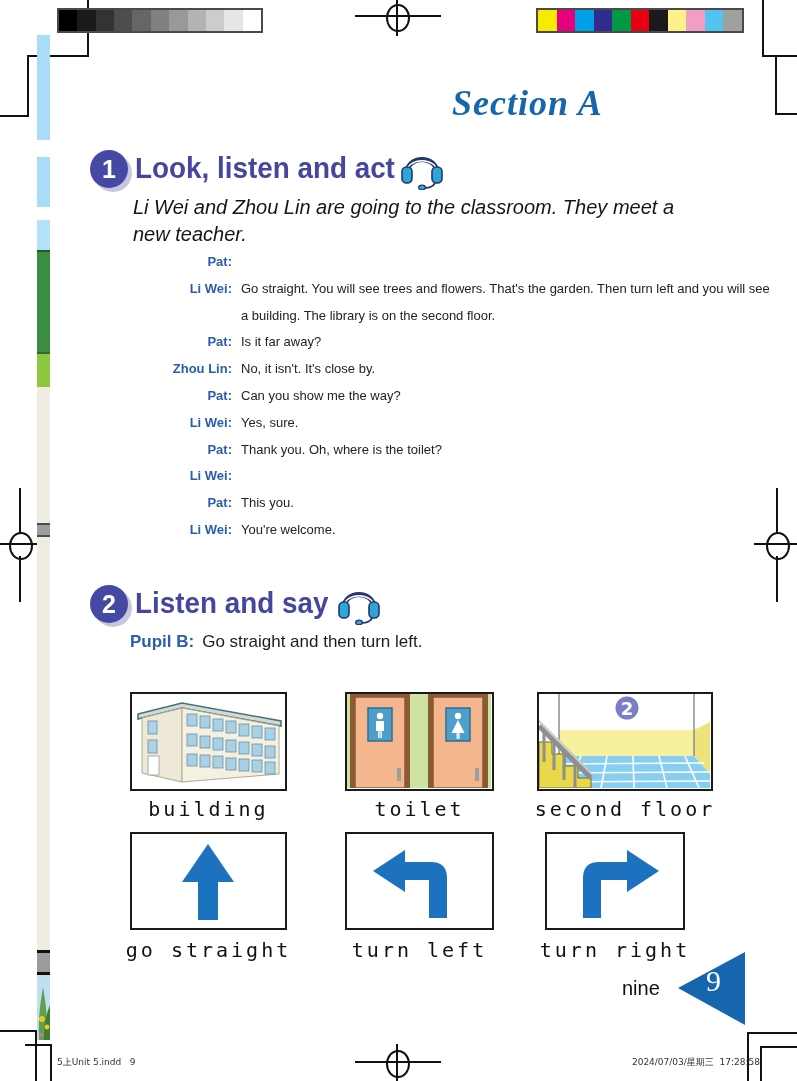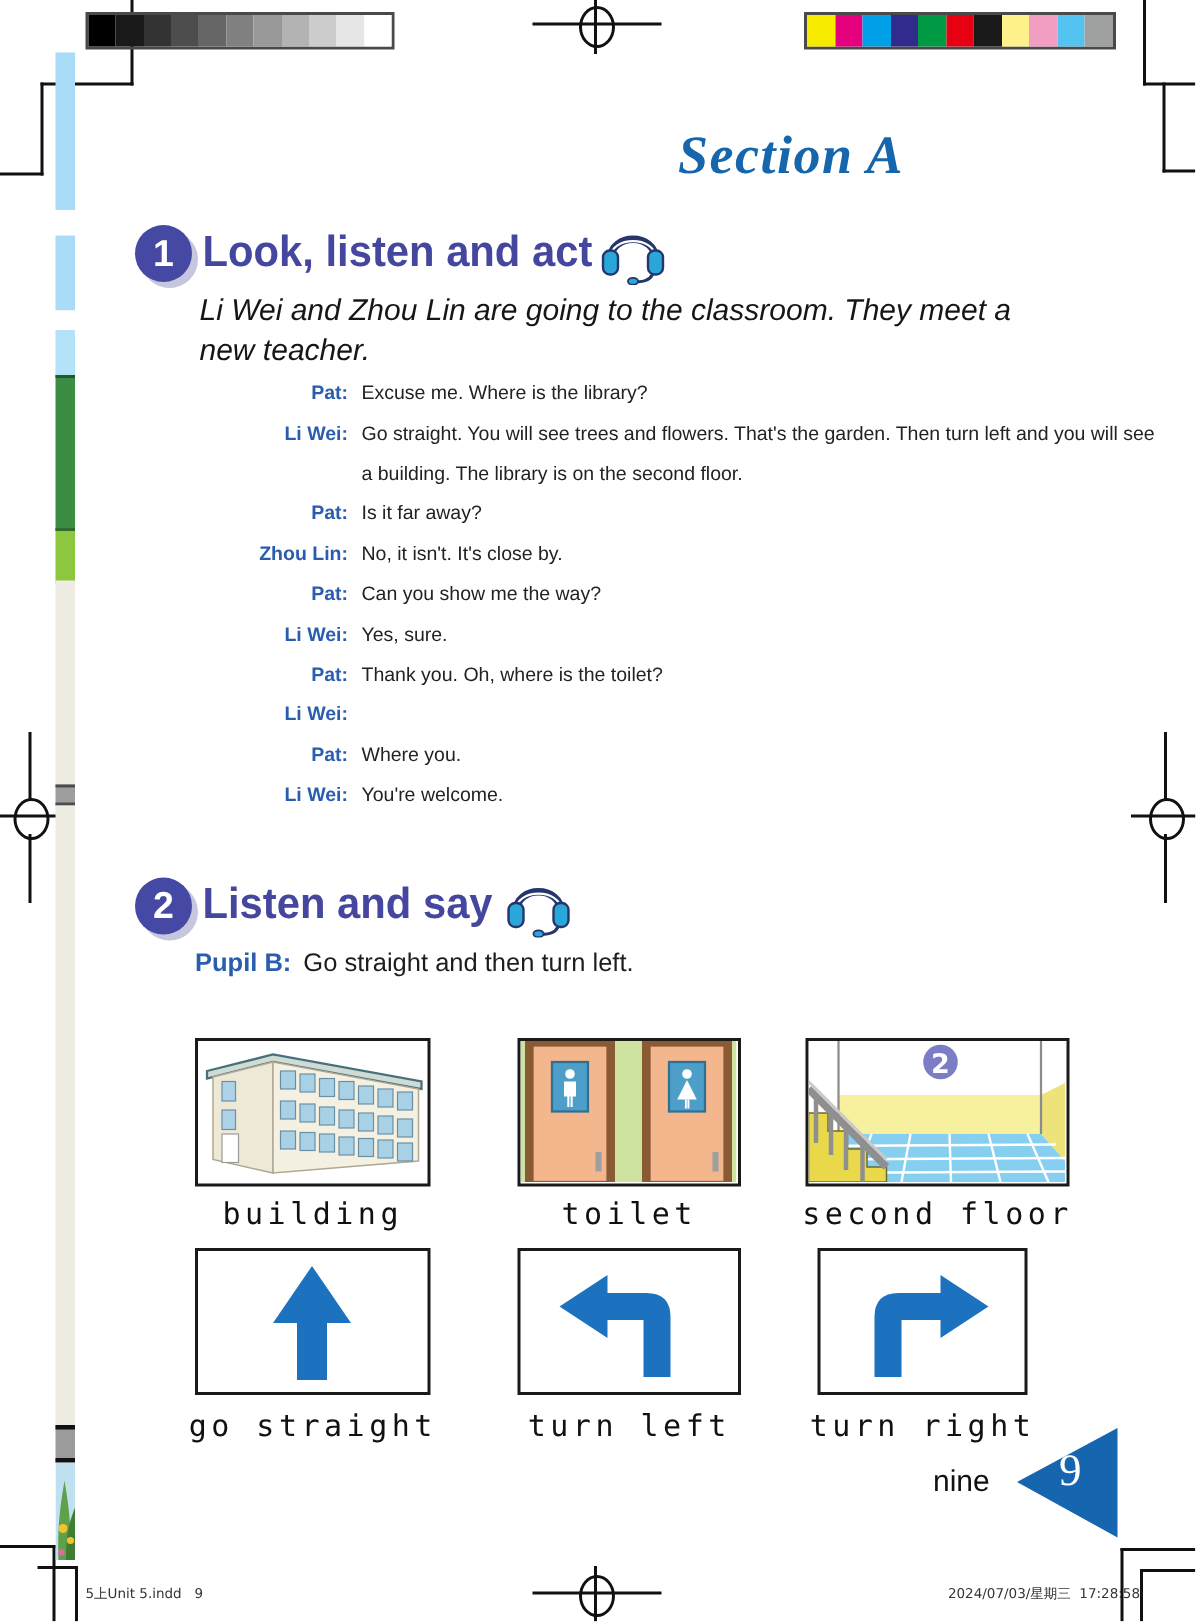--- a/index.html
+++ b/index.html
@@ -178,21 +178,20 @@
       <path d="M37 35 C35 39 30 40.5 25 39.5" fill="none" stroke="var(--headphone-band)" stroke-width="2"></path>
       <ellipse cx="24" cy="39.5" rx="3.4" ry="2.3" fill="var(--headphone-cyan)" stroke="var(--headphone-band)" stroke-width="1.2"></ellipse>
     </svg>
   </div>
 
   <div id="intro">Li Wei and Zhou Lin are going to the classroom. They meet a new teacher.</div>
 
   <div id="dialog1">
     <div class="drow">
         <span class="spk">Pat:</span>
-        <span class="txt">Excuse me. Where is the library?</span>
       </div>
     <div class="drow">
         <span class="spk">Li Wei:</span>
         <span class="txt">Go straight. You will see trees and flowers. That's the garden. Then turn left and you will see a building. The library is on the second floor.</span>
       </div>
     <div class="drow">
         <span class="spk">Pat:</span>
         <span class="txt">Is it far away?</span>
       </div>
     <div class="drow">
@@ -209,21 +208,21 @@
       </div>
     <div class="drow">
         <span class="spk">Pat:</span>
         <span class="txt">Thank you. Oh, where is the toilet?</span>
       </div>
     <div class="drow">
         <span class="spk">Li Wei:</span>
       </div>
     <div class="drow">
         <span class="spk">Pat:</span>
-        <span class="txt">Where you.</span>
+        <span class="txt">This you.</span>
       </div>
     <div class="drow">
         <span class="spk">Li Wei:</span>
         <span class="txt">You're welcome.</span>
       </div>
   </div>
 
   <div class="badge" style="left:90px;top:585px;">
     <span>2</span>
   </div>

